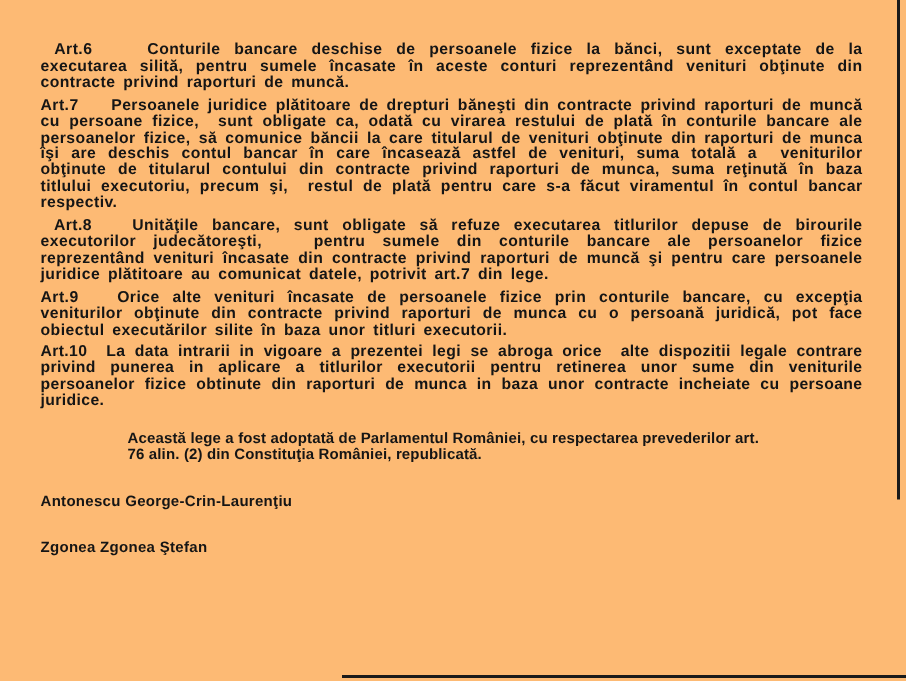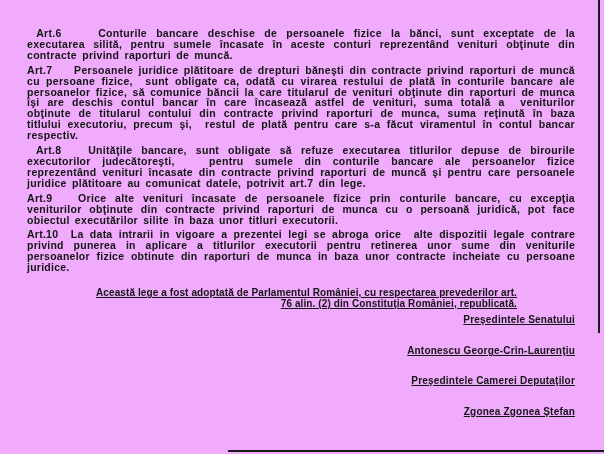--- a/index.html
+++ b/index.html
@@ -4,21 +4,21 @@
 <style>
   html, body {
     margin: 0;
     padding: 0;
     background: #ffffff;
   }
   .page {
     position: relative;
     width: 604px;
     height: 454px;
-    background: #f0abfc;
+    background: #fdba74;
     overflow: hidden;
     font-family: "Liberation Sans", sans-serif;
     color: #151515;
   }
   .content {
     position: absolute;
     top: 28px;
     left: 27px;
     right: 29px;
   }
@@ -30,22 +30,21 @@
     text-align: justify;
     letter-spacing: 0.3px;
     word-spacing: 2px;
     white-space: normal;
   }
   .art.italic {
     letter-spacing: 0.25px;
   }
   .closing {
     margin-top: 15px;
-    text-align: right;
-    text-decoration: underline;
+    text-align: left;
   }
   .adoption-note {
     max-width: 432px;
     margin: 0 auto;
     font-size: 10px;
     line-height: 10.5px;
     font-weight: bold;
     letter-spacing: 0.1px;
   }
   .sig-title {
@@ -89,26 +88,24 @@
     <p class="art">&nbsp;Art.6&nbsp;&nbsp;&nbsp; Conturile bancare deschise de persoanele fizice la bănci, sunt exceptate de la executarea silită, pentru sumele încasate în aceste conturi reprezentând venituri obţinute din contracte privind raporturi de muncă.</p>
     <p class="art">Art.7&nbsp;&nbsp;&nbsp; Persoanele juridice plătitoare de drepturi băneşti din contracte privind raporturi de muncă cu persoane fizice,&nbsp; sunt obligate ca, odată cu virarea restului de plată în conturile bancare ale persoanelor fizice, să comunice băncii la care titularul de venituri obţinute din raporturi de munca îşi are deschis contul bancar în care încasează astfel de venituri, suma totală a&nbsp; veniturilor obţinute de titularul contului din contracte privind raporturi de munca, suma reţinută în baza titlului executoriu, precum şi,&nbsp; restul de plată pentru care s-a făcut viramentul în contul bancar respectiv.</p>
     <p class="art">&nbsp;Art.8&nbsp;&nbsp; Unităţile bancare, sunt obligate să refuze executarea titlurilor depuse de birourile executorilor judecătoreşti,&nbsp;&nbsp; pentru sumele din conturile bancare ale persoanelor fizice reprezentând venituri încasate din contracte privind raporturi de muncă şi pentru care persoanele juridice plătitoare au comunicat datele, potrivit art.7 din lege.</p>
     <p class="art">Art.9&nbsp;&nbsp; Orice alte venituri încasate de persoanele fizice prin conturile bancare, cu excepţia veniturilor obţinute din contracte privind raporturi de munca cu o persoană juridică, pot face obiectul executărilor silite în baza unor titluri executorii.</p>
     <p class="art italic">Art.10&nbsp; La data intrarii in vigoare a prezentei legi se abroga orice&nbsp; alte dispozitii legale contrare privind punerea in aplicare a titlurilor executorii pentru retinerea unor sume din veniturile persoanelor fizice obtinute din raporturi de munca in baza unor contracte incheiate cu persoane juridice.</p>
 
     <div class="closing">
       <div class="adoption-note">Această lege a fost adoptată de Parlamentul României, cu respectarea prevederilor art. 76 alin. (2) din Constituţia României, republicată.</div>
 
       <div class="sig-block-1">
-        <div class="sig-title">Preşedintele Senatului</div>
         <div class="sig-name">Antonescu George-Crin-Laurenţiu</div>
       </div>
 
       <div class="sig-block-2">
-        <div class="sig-title">Preşedintele Camerei Deputaţilor</div>
         <div class="sig-name">Zgonea Zgonea Ştefan</div>
       </div>
     </div>
   </div>
 
   <div class="edge-vline"></div>
   <div class="edge-hline"></div>
 
 </div>
 

